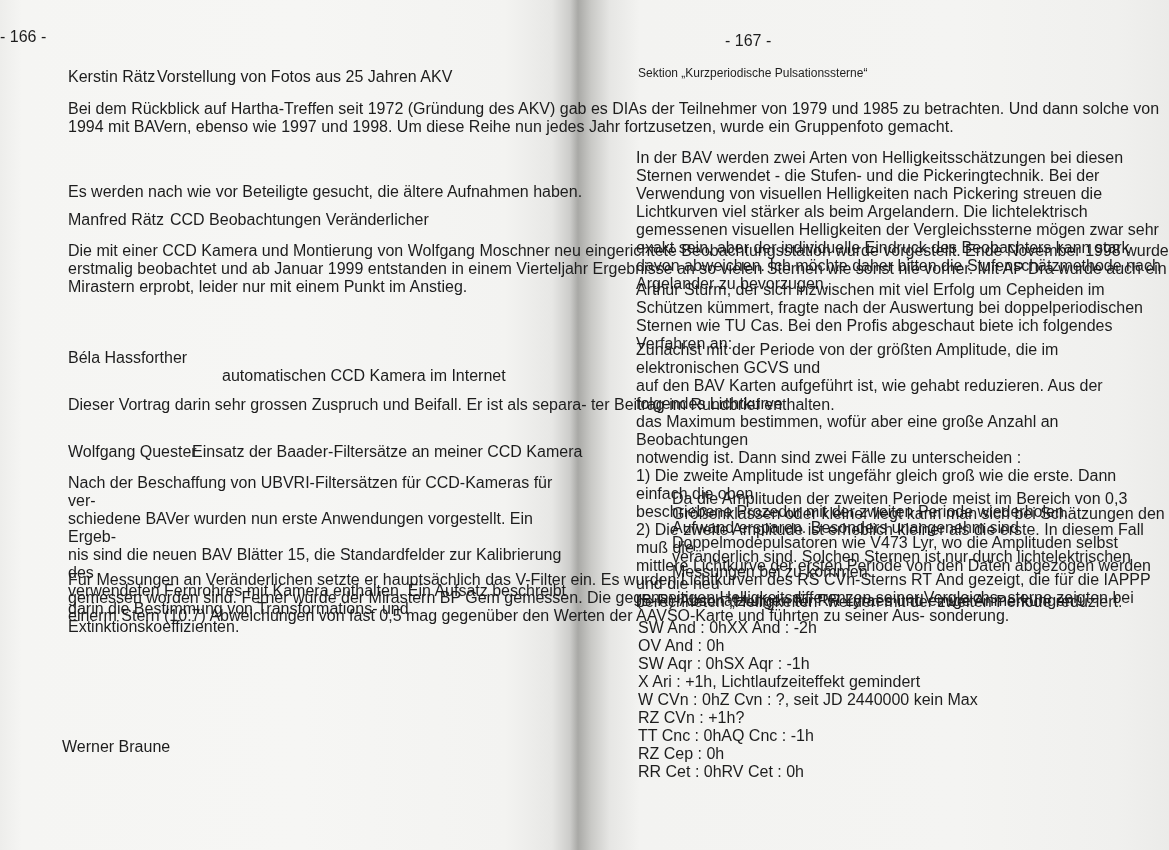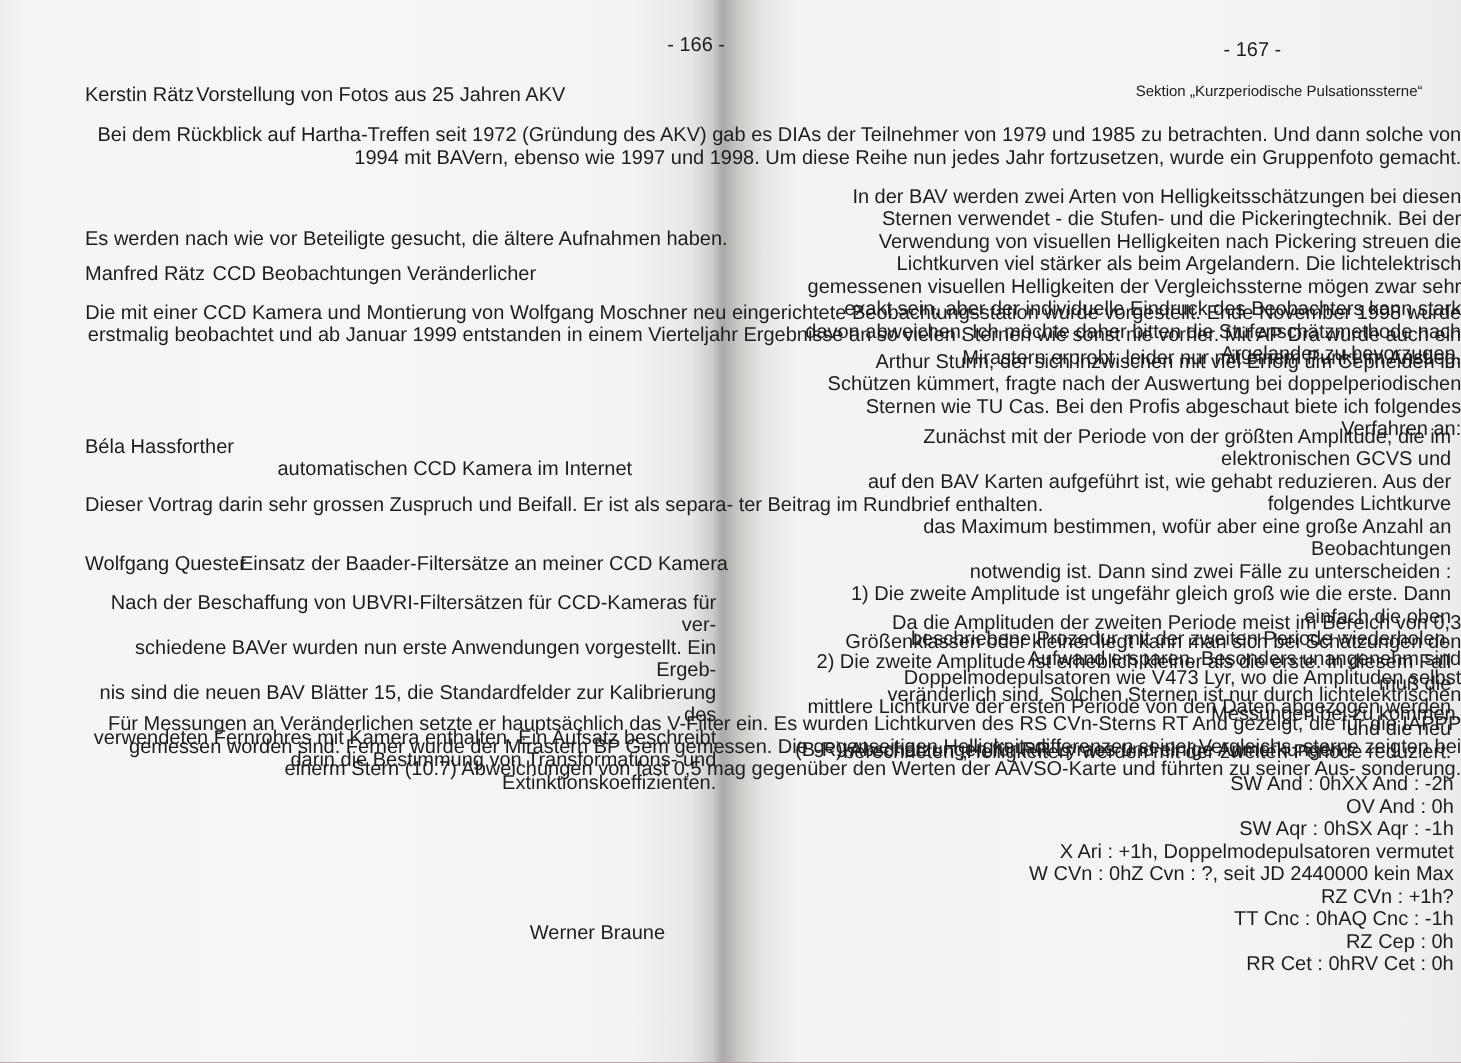--- a/index.html
+++ b/index.html
@@ -1,17 +1,17 @@
 <!DOCTYPE html>
 <html><head>
 <meta charset="utf-8">
 <style>
   html,body{margin:0;padding:0;background:#8a8a88;}
   .scan{position:relative;width:1169px;height:850px;overflow:hidden;
-        background:#f9a8d4;font-family:"Liberation Sans",sans-serif;color:#1d1d1d;text-align:right;}
+        background:#7dd3fc;font-family:"Liberation Sans",sans-serif;color:#1d1d1d;}
   .scan *{box-sizing:border-box;}
   .abs{position:absolute;}
   
   .page-left-bg{left:0;top:0;width:578px;height:850px;
      background:linear-gradient(90deg,#ededeb 0px,#f5f5f3 22px,#f6f6f4 300px,#f3f3f1 505px,#e7e7e5 552px,#ccccca 570px,#a9a9a6 578px);}
   .page-right-bg{left:578px;top:0;width:591px;height:850px;
      background:linear-gradient(90deg,#a9a9a6 0px,#c9c9c6 13px,#e6e6e4 32px,#f3f3f1 62px,#f4f4f2 380px,#f0f0ee 540px,#ebebe9 591px);}
   .bottom-band{left:0;top:833px;width:1169px;height:17px;
      background:linear-gradient(180deg,#c9c9c7 0%,#909: 0;}
   .bottom-band{background:linear-gradient(180deg,#c6c6c4 0%,#8f8f8d 40%,#6e6e6c 100%);}
@@ -142,21 +142,21 @@
 unangenehm sind Doppelmodepulsatoren wie V473 Lyr, wo die Amplituden selbst
 veränderlich sind. Solchen Sternen ist nur durch lichtelektrischen Messungen bei zu
 kommen.</div>
 
   <div class="abs t fR" style="left:636px;top:592px">(B-R)-Abschätzungen für RR Lyraes und einige Anmerkungen :</div>
 
   <div class="abs t" style="left:638px;top:619px;width:525px">
     <div class="br-row"><span class="br-l">SW And : 0h</span><span>XX And : -2h</span></div>
     <div class="br-row"><span class="br-l">OV And : 0h</span><span></span></div>
     <div class="br-row"><span class="br-l">SW Aqr : 0h</span><span>SX Aqr : -1h</span></div>
-    <div class="br-row"><span class="br-l">X Ari : +1h, Doppelmodepulsatoren vermutet</span><span></span></div>
+    <div class="br-row"><span class="br-l">X Ari : +1h, Lichtlaufzeiteffekt gemindert</span><span></span></div>
     <div class="br-row"><span class="br-l">W CVn : 0h</span><span>Z Cvn : ?, seit JD 2440000 kein Max</span></div>
     <div class="br-row"><span class="br-l">RZ CVn : +1h?</span><span></span></div>
     <div class="br-row"><span class="br-l">TT Cnc : 0h</span><span>AQ Cnc : -1h</span></div>
     <div class="br-row"><span class="br-l">RZ Cep : 0h</span><span></span></div>
     <div class="br-row"><span class="br-l">RR Cet : 0h</span><span>RV Cet : 0h</span></div>
   </div>
 
 </div>
 
 </body></html>

